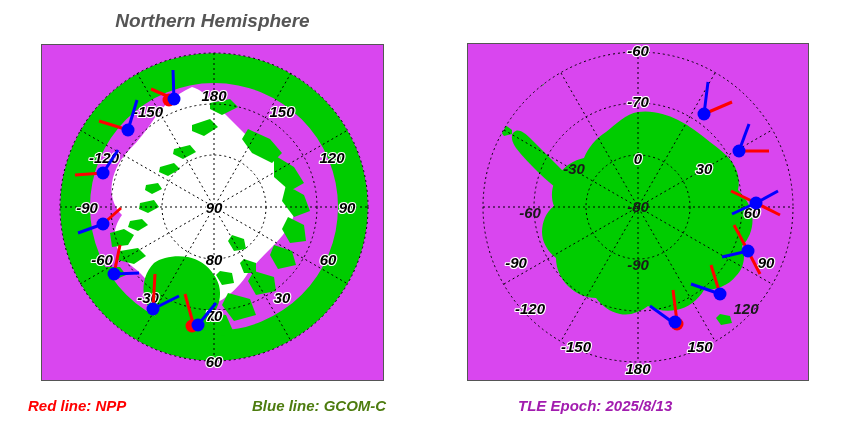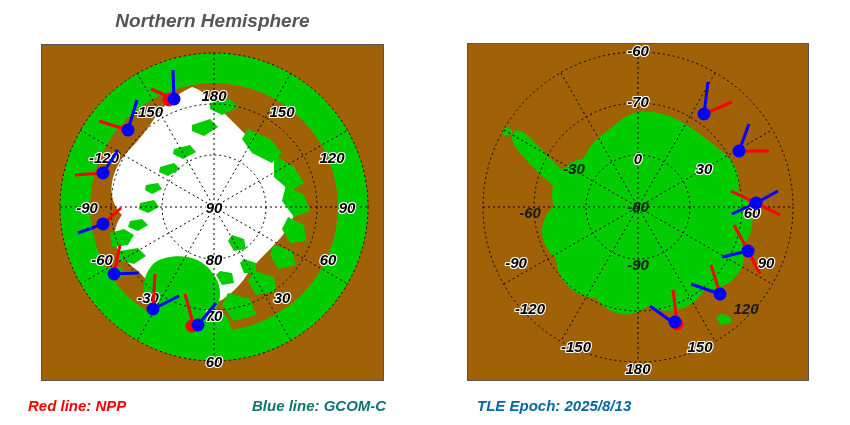--- a/index.html
+++ b/index.html
@@ -5,30 +5,30 @@
   html,body{margin:0;padding:0;background:#ffffff;}
   body{width:850px;height:425px;overflow:hidden;font-family:"Liberation Sans",sans-serif;}
   #root{position:relative;width:850px;height:425px;background:#fff;font-style:italic;}
 
   .panel-title{
     position:absolute;text-align:center;color:#555555;
     font-size:19px;font-weight:bold;font-family:"Liberation Sans",sans-serif;
     letter-spacing:0px;white-space:nowrap;
   }
   .plot-frame{
-    position:absolute;border:1.5px solid #555555;background:#a16207;box-sizing:border-box;text-align:center;
+    position:absolute;border:1.5px solid #555555;background:#d946ef;box-sizing:border-box;text-align:center;
   }
   .plot-svg{position:absolute;left:0;top:0;}
   .legend-text{
     position:absolute;font-size:15px;font-weight:bold;white-space:nowrap;
     font-family:"Liberation Sans",sans-serif;
   }
   .lg-red{color:#ff0000;}
-  .lg-blue{color:#0f766e;}
-  .lg-black{color:#0369a1;}
+  .lg-blue{color:#4d7c0f;}
+  .lg-black{color:#a21caf;margin-left:41px;}
 
   svg text.glab{
     font-family:"Liberation Sans",sans-serif;
     font-size:15px;font-weight:bold;fill:#000000;
     paint-order:stroke;stroke:#ffffff;stroke-width:2.2px;stroke-linejoin:round;
   }
   svg text.glab-dark{
     font-family:"Liberation Sans",sans-serif;
     font-size:15px;font-weight:bold;fill:#1a1a1a;
     paint-order:stroke;stroke:none;

